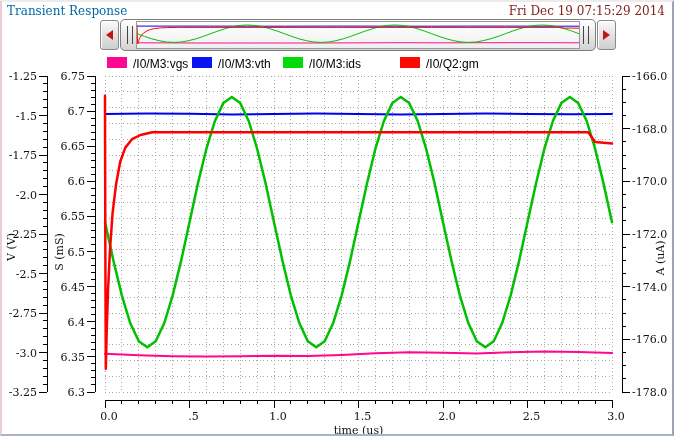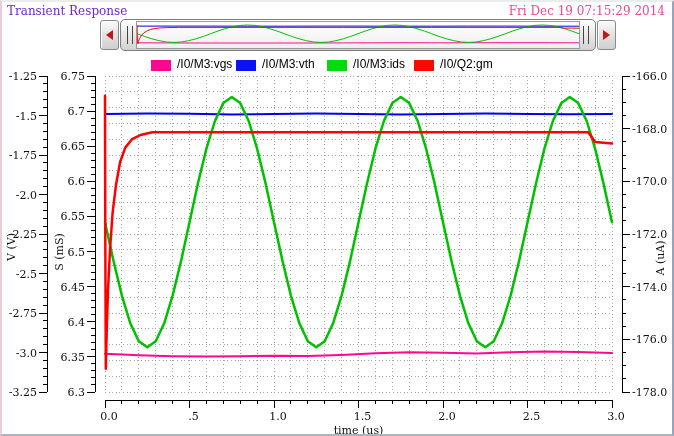--- a/index.html
+++ b/index.html
@@ -2,22 +2,22 @@
 <html><head>
 <meta charset="utf-8">
 <style>
   html,body{margin:0;padding:0;background:#888;}
   .window{
     position:relative;width:674px;height:436px;box-sizing:border-box;
     background:#ffffff;overflow:hidden;
     border:2px solid;border-color:#ececec #9aa4b4 #aab4c8 #e9ccd6;
     font-family:"DejaVu Serif", serif;
   }
-  .titlebar-title{position:absolute;left:5px;top:2px;font-size:12px;color:#6d28d9;}
-  .titlebar-date{position:absolute;right:7px;top:2px;font-size:12px;color:#ec4899;}
+  .titlebar-title{position:absolute;left:5px;top:2px;font-size:12px;color:#0369a1;}
+  .titlebar-date{position:absolute;right:7px;top:2px;font-size:12px;color:#7f1d1d;}
 
   
   .scrollbar{position:absolute;left:98px;top:16px;width:516px;height:34px;display:flex;align-items:center;}
   .sb-btn{
     width:17px;height:28px;flex:0 0 auto;display:flex;align-items:center;justify-content:center;
     background:linear-gradient(180deg,#fbfbfb 0%,#e4e4e4 45%,#cfcfcf 100%);
     border:1px solid #8a8a8a;border-radius:3px;box-shadow:inset 1px 1px 0 #ffffff;
     cursor:pointer;
   }
   .arr-left{width:0;height:0;border-top:5px solid transparent;border-bottom:5px solid transparent;border-right:7px solid #c41414;}
@@ -26,21 +26,21 @@
     flex:1;height:32px;margin:0 1px;display:flex;align-items:center;box-sizing:border-box;
     background:linear-gradient(180deg,#ffffff 0%,#ededed 40%,#d2d2d2 100%);
     border:1px solid #7d7d7d;border-radius:5px;padding:0 3px;box-shadow:inset 0 1px 0 #fff;
   }
   .grip{width:4px;height:18px;border-left:1.5px solid #444;border-right:1.5px solid #444;margin:0 3px;flex:0 0 auto;}
   .mini-panel{flex:1;height:26px;background:linear-gradient(180deg,#ffffff,#efefef);border:1px solid #9a9a9a;position:relative;overflow:hidden;}
   .mini-panel svg{display:block;width:100%;height:100%;}
 
   
   .legend{position:absolute;left:0;top:55px;width:674px;height:15px;}
-  .legend-item{position:absolute;top:0;display:flex;align-items:flex-end;cursor:pointer;margin-left:44px;}
+  .legend-item{position:absolute;top:0;display:flex;align-items:flex-start;cursor:pointer;}
   .legend-swatch{width:20px;height:11px;margin-right:6px;flex:0 0 auto;}
   .legend-label{font-family:"Liberation Sans",sans-serif;font-size:12px;color:#000;white-space:nowrap;}
 
   
   .plot-wrap{position:absolute;left:0;top:66px;width:674px;height:370px;}
   .plot-wrap svg{display:block;}
   text{fill:#111;}
 </style>
 </head>
 <body>
@@ -77,21 +77,21 @@
       <span class="legend-label">/I0/M3:vgs</span>
     </div>
     <div class="legend-item" style="left:190px">
       <span class="legend-swatch" style="background: rgb(10, 20, 240);"></span>
       <span class="legend-label">/I0/M3:vth</span>
     </div>
     <div class="legend-item" style="left:281px">
       <span class="legend-swatch" style="background: rgb(0, 220, 10);"></span>
       <span class="legend-label">/I0/M3:ids</span>
     </div>
-    <div class="legend-item" style="left:368px">
+    <div class="legend-item" style="left:398px">
       <span class="legend-swatch" style="background: rgb(250, 10, 0);"></span>
       <span class="legend-label">/I0/Q2:gm</span>
     </div>
   </div>
 
   <div class="plot-wrap">
     <svg id="plot-svg" width="674" height="370" viewBox="0 0 674 370">
         <line x1="103" y1="8" x2="103" y2="324" stroke="#a8a8a8" stroke-width="1" shape-rendering="crispEdges" stroke-dasharray="1 2.6"></line>
         <line x1="119.9" y1="8" x2="119.9" y2="324" stroke="#a8a8a8" stroke-width="1" shape-rendering="crispEdges" stroke-dasharray="1 2.6"></line>
         <line x1="136.8" y1="8" x2="136.8" y2="324" stroke="#a8a8a8" stroke-width="1" shape-rendering="crispEdges" stroke-dasharray="1 2.6"></line>

